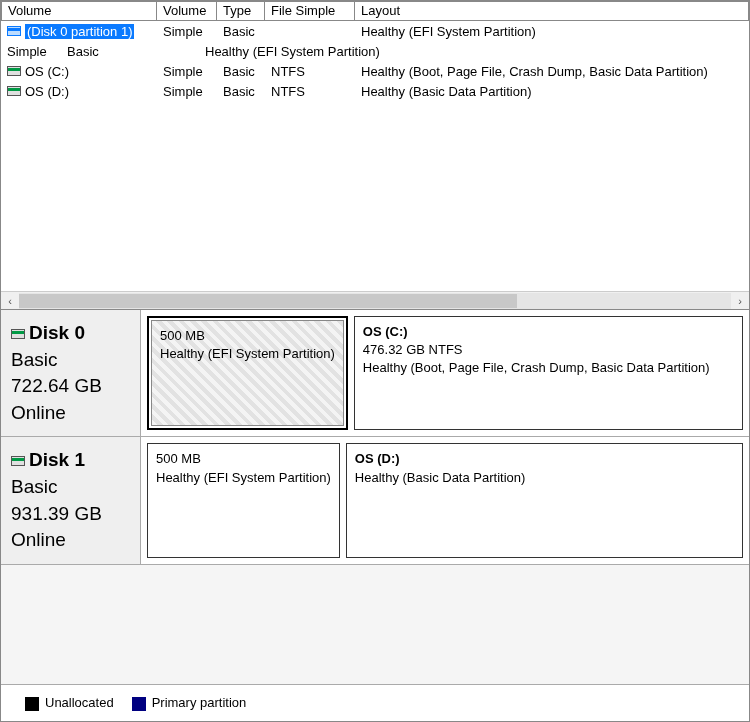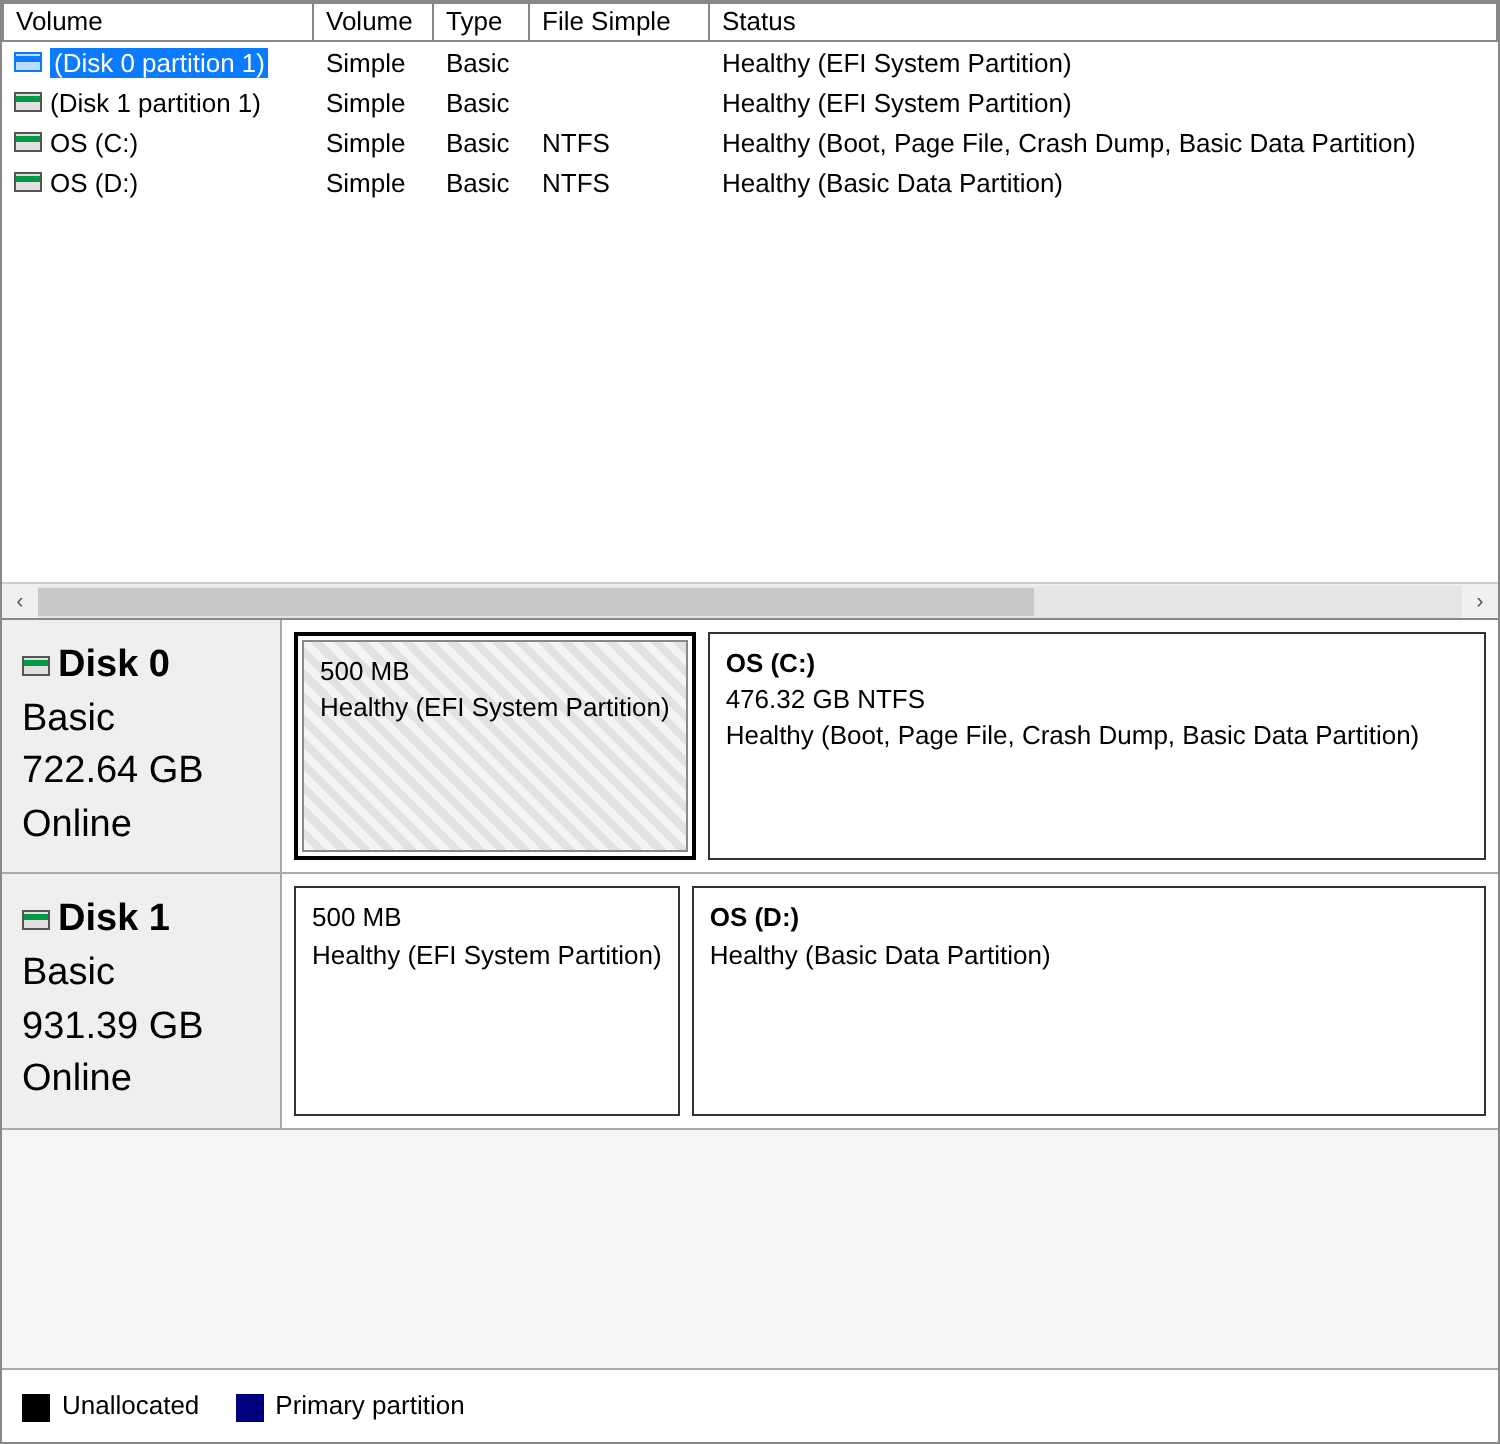--- a/index.html
+++ b/index.html
@@ -178,21 +178,21 @@
     border:1px solid #888;
     margin:2px;
   }
   .part.selected { border:2px solid #000; }
   .part.selected .stripe { height:14px; }
   .disk-map .spacer { flex:1; background:#f5f5f5; }
 
   
   .legend {
     border-top:1px solid #aaa;
-    padding:10px 10px;
+    padding:10px 24px;
     display:flex;
     gap:18px;
     font-size:13px;
     align-items:center;
     background:#fff;
   }
   .swatch {
     width:14px; height:14px; display:inline-block; margin-right:6px;
     vertical-align:middle;
   }
@@ -201,40 +201,36 @@
 </style>
 </head>
 <body>
 
 <div class="vol-list">
   <div class="vol-header">
     <div class="col col-volume">Volume</div>
     <div class="col col-layout">Volume</div>
     <div class="col col-type">Type</div>
     <div class="col col-fs">File Simple</div>
-    <div class="col col-status">Status</div>
+    <div class="col col-status">Layout</div>
   </div>
   <div class="vol-rows">
 
     <div class="vol-row selected">
       <div class="cell cell-volume">
         <span class="icon-disk-sel"></span>
         <span class="volname">(Disk 0 partition 1)</span>
       </div>
       <div class="cell cell-layout">Simple</div>
       <div class="cell cell-type">Basic</div>
       <div class="cell cell-fs"></div>
       <div class="cell cell-status">Healthy (EFI System Partition)</div>
     </div>
 
     <div class="vol-row">
-      <div class="cell cell-volume">
-        <span class="icon-disk"></span>
-        <span class="volname">(Disk 1 partition 1)</span>
-      </div>
       <div class="cell cell-layout">Simple</div>
       <div class="cell cell-type">Basic</div>
       <div class="cell cell-fs"></div>
       <div class="cell cell-status">Healthy (EFI System Partition)</div>
     </div>
 
     <div class="vol-row">
       <div class="cell cell-volume">
         <span class="icon-disk"></span>
         <span class="volname">OS (C:)</span>

